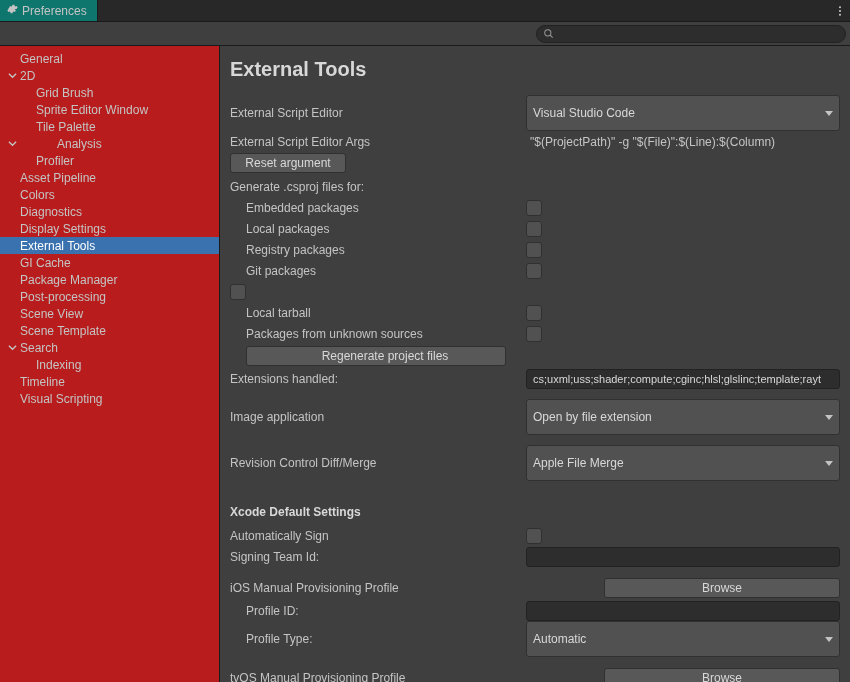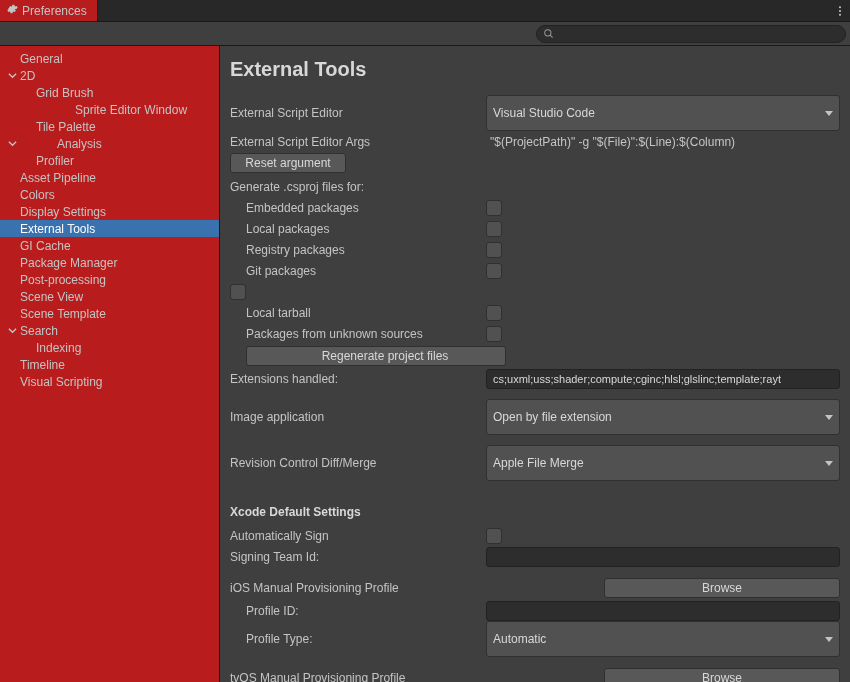--- a/index.html
+++ b/index.html
@@ -14,21 +14,21 @@
   }
   .window { display: flex; flex-direction: column; height: 100%; }
   .tabbar {
     height: 22px;
     background: #282828;
     display: flex;
     align-items: stretch;
     border-bottom: 1px solid #1a1a1a;
   }
   .tab {
-    background: #b91c1c;
+    background: #0f766e;
     display: flex;
     align-items: center;
     gap: 4px;
     padding: 0 10px 0 6px;
     color: #c4c4c4;
     border-right: 1px solid #1a1a1a;
   }
   .tab svg { width: 12px; height: 12px; }
   .tabbar-spacer { flex: 1; }
   .tabbar-menu {
@@ -101,20 +101,21 @@
     font-size: 20px;
     font-weight: 600;
     color: #d8d8d8;
     margin: 0 0 14px 0;
   }
   .row {
     display: flex;
     align-items: center;
     min-height: 21px;
     margin-bottom: 0px;
+    gap: 40px;
   }
   .label-col {
     width: 256px;
     padding-left: 0;
     color: #c4c4c4;
   }
   .label-col.indent1 { padding-left: 16px; }
   .field-col { flex: 1; display: flex; align-items: center; }
   .dropdown {
     flex: 1;
@@ -231,21 +232,21 @@
           <span class="sb-fold">
             <svg width="9" height="9" viewBox="0 0 10 10">
               <path d="M1 3 L5 7 L9 3" fill="none" stroke="#c4c4c4" stroke-width="1.5"></path>
             </svg>
           </span>
           <span>2D</span>
         </div>
         <div class="sb-item" style="padding-left: 36px;">
           <span>Grid Brush</span>
         </div>
-        <div class="sb-item" style="padding-left: 36px; margin-left: 39px;">
+        <div class="sb-item" style="padding-left: 36px;">
           <span>Sprite Editor Window</span>
         </div>
         <div class="sb-item" style="padding-left: 36px;">
           <span>Tile Palette</span>
         </div>
         <div class="sb-item" style="padding-left: 6px; gap: 37px;">
           <span class="sb-fold">
             <svg width="9" height="9" viewBox="0 0 10 10">
               <path d="M1 3 L5 7 L9 3" fill="none" stroke="#c4c4c4" stroke-width="1.5"></path>
             </svg>
@@ -255,20 +256,23 @@
         <div class="sb-item" style="padding-left: 36px;">
           <span>Profiler</span>
         </div>
         <div class="sb-item" style="padding-left: 20px;">
           <span>Asset Pipeline</span>
         </div>
         <div class="sb-item" style="padding-left: 20px;">
           <span>Colors</span>
         </div>
         <div class="sb-item" style="padding-left: 20px;">
+          <span>Diagnostics</span>
+        </div>
+        <div class="sb-item" style="padding-left: 20px;">
           <span>Display Settings</span>
         </div>
         <div class="sb-item selected" style="padding-left: 20px;">
           <span>External Tools</span>
         </div>
         <div class="sb-item" style="padding-left: 20px;">
           <span>GI Cache</span>
         </div>
         <div class="sb-item" style="padding-left: 20px;">
           <span>Package Manager</span>

